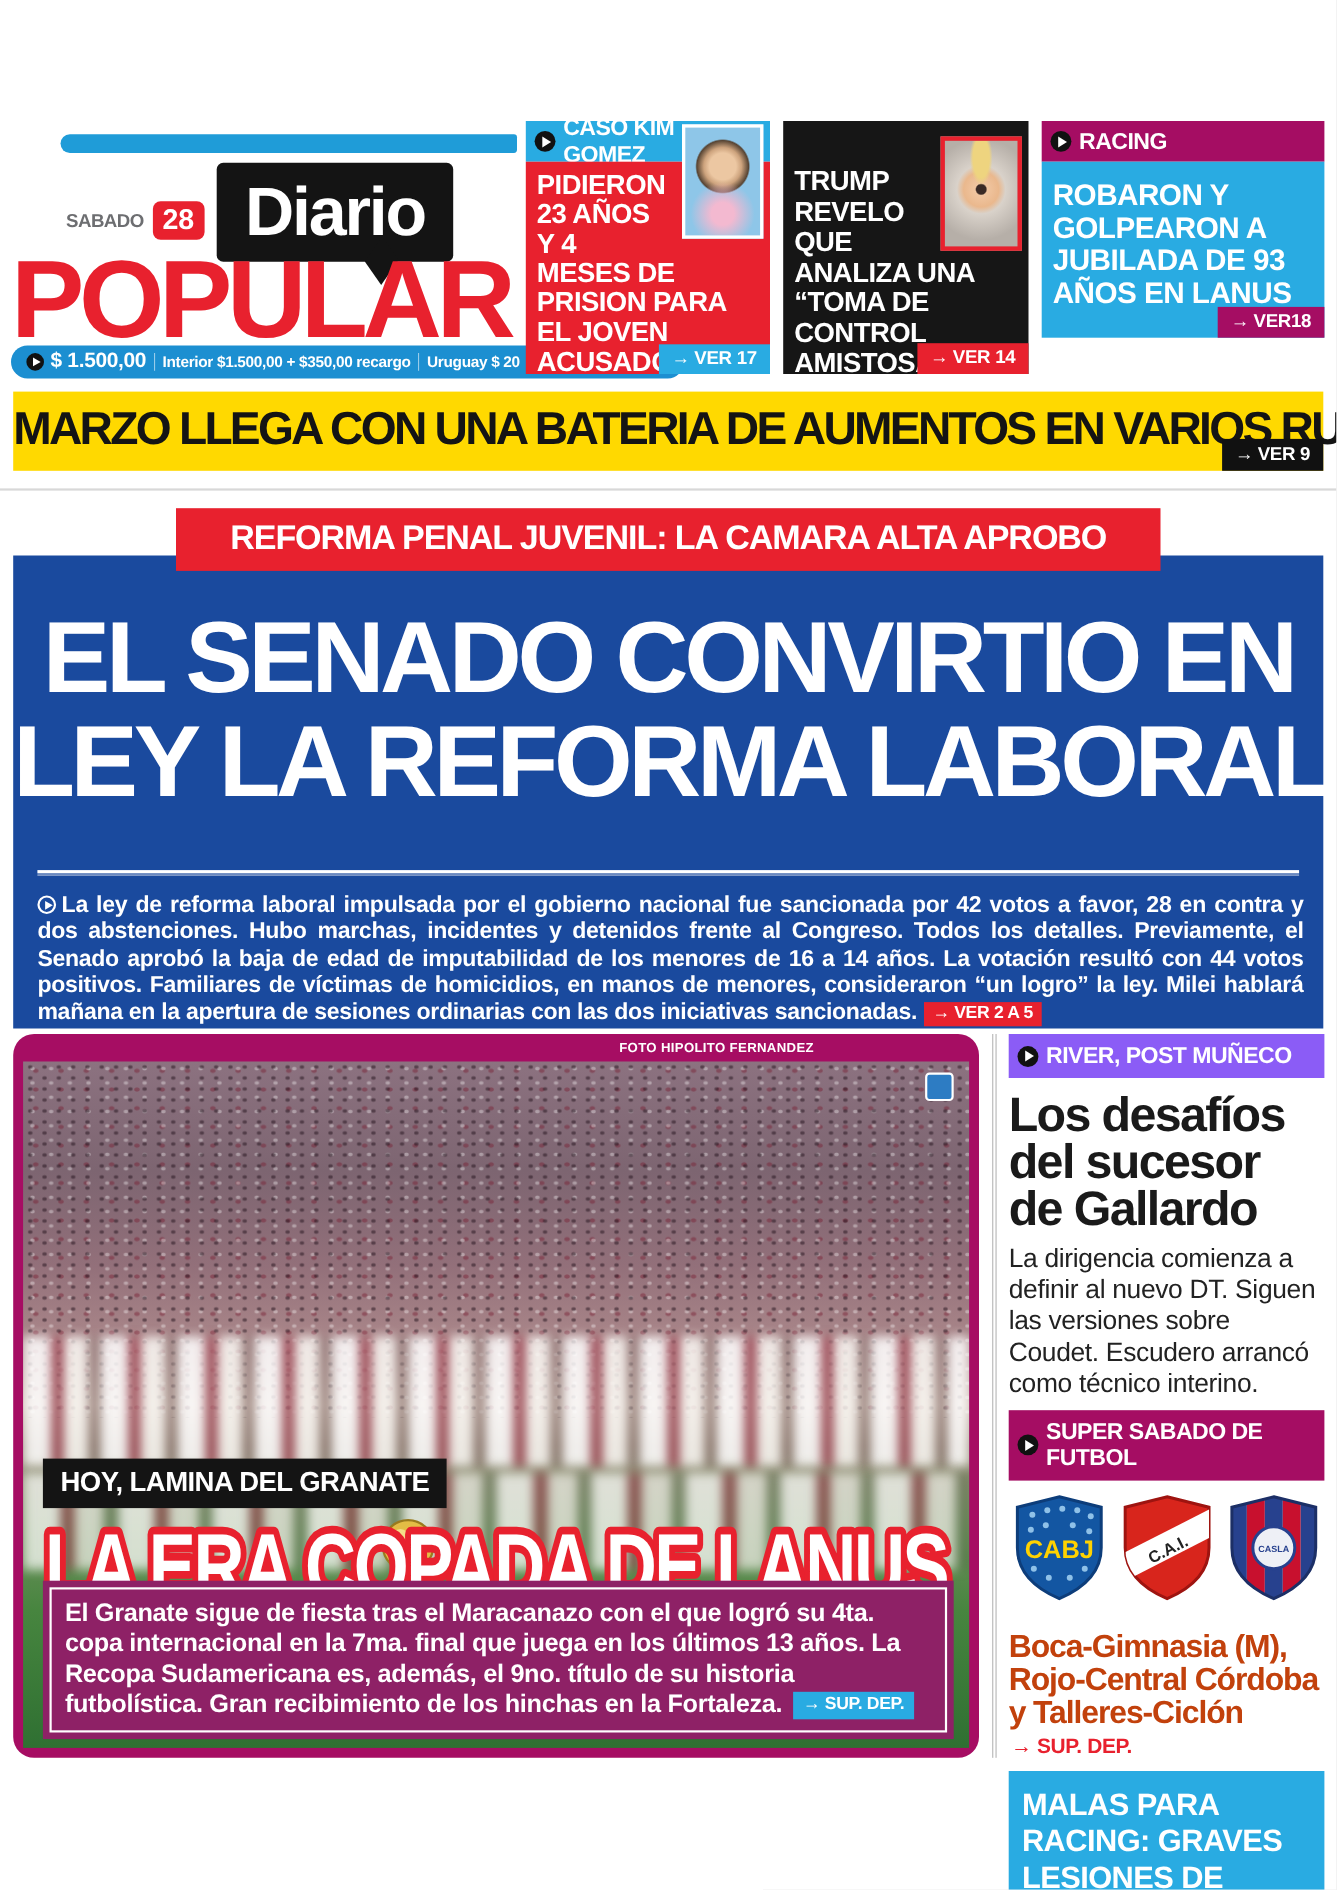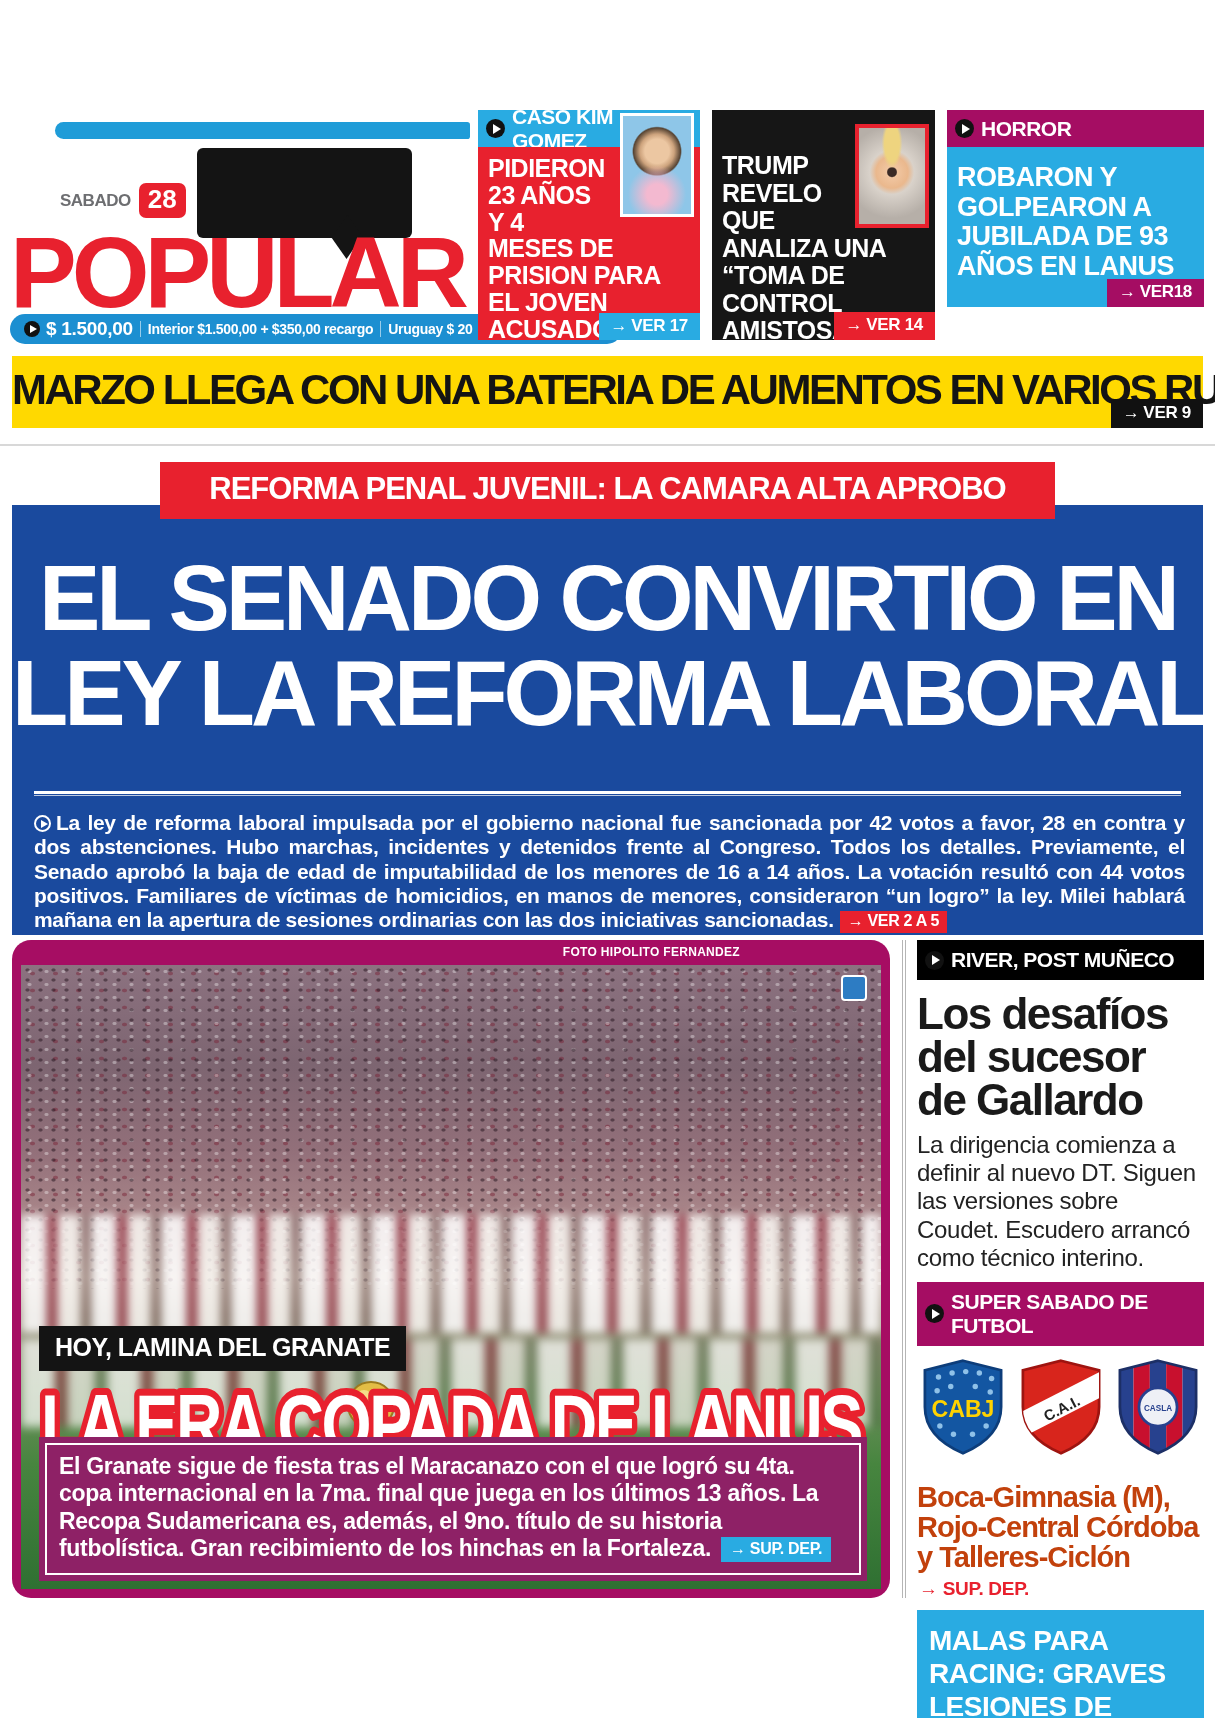--- a/index.html
+++ b/index.html
@@ -81,41 +81,42 @@
   .trophy { position:absolute; left:37%; bottom:15%; }
   .hoy-box { position:absolute; left:18px; bottom:218px; background:#141414; color:#fff; font-weight:bold; font-size:25px; letter-spacing:-0.5px; padding:7px 16px 9px; }
   .era { position:absolute; left:0; bottom:112px; width:100%; }
   .purple-box { position:absolute; left:18px; right:14px; bottom:8px; background:#8e2166; padding:6px; }
   .purple-inner { border:2px solid #fff; padding:8px 12px 10px; color:#fff; font-weight:bold; font-size:23px; line-height:1.2; letter-spacing:-0.3px; }
   .purple-inner .ver-badge { font-size:16px; padding:2px 9px 3px; margin-left:10px; vertical-align:2px; }
 
   
   .rcol { position:absolute; left:902px; top:940px; width:302px; height:658px; border-left:4px double #b5b5b5; padding-left:11px; display:flex; flex-direction:column; }
   .rc-kicker { display:flex; align-items:center; gap:7px; color:#fff; font-weight:bold; font-size:21px; letter-spacing:-0.5px; padding:8px 8px; }
-  .rc-kicker.red { background:#000000; } .rc-kicker.magenta { background:#a50d63; margin-top:10px; }
+  .rc-kicker.red { background:#8b5cf6; } .rc-kicker.magenta { background:#a50d63; margin-top:10px; }
   .rc-title { color:#1a1a1a; font-weight:bold; font-size:44px; line-height:0.98; letter-spacing:-1.5px; margin:12px 0 10px; }
   .rc-body { color:#222; font-size:24px; line-height:1.17; letter-spacing:-0.3px; }
   .crests { display:flex; justify-content:space-between; align-items:center; margin:12px 2px 6px; }
   .crest { width:88px; height:98px; }
   .rc-matches { color:#c2410c; font-weight:bold; font-size:29px; line-height:1.04; letter-spacing:-1px; margin-top:20px; }
   .supdep { margin:6px 2px 10px; }
   .supdep .sd { color:#e8212e; font-weight:bold; font-size:19px; letter-spacing:-0.3px; }
   .rc-blue-box { background:#29abe2; color:#fff; font-weight:bold; font-size:28px; line-height:1.18; letter-spacing:-0.5px; padding:14px 12px; }
 </style>
 </head>
 <body>
 
 <div class="page">
 
   <div class="topbar"></div>
   <div class="date-row">
     <span class="date-day">SABADO</span>
     <span class="date-num">28</span>
   </div>
   <div class="diario-box">
+    <span>Diario</span>
     <span class="diario-tail"></span>
   </div>
   <div class="popular">POPULAR</div>
   <div class="pricebar">
     <span class="play small"></span>
     <span class="seg first">$ 1.500,00</span>
     <span class="seg">Interior $1.500,00 + $350,00 recargo</span>
     <span class="seg">Uruguay $ 20</span>
     <span class="seg">Febrero 2026</span>
     <span class="seg dim">Año: LI</span>
@@ -144,21 +145,21 @@
       <div class="t-footer"><span class="ver-badge v-red">
             <span>→</span>
             <span>VER 14</span>
           </span></div>
     </div>
   </div>
 
   <div class="teaser t3">
     <div class="t-kicker magenta">
       <span class="play"></span>
-      <span>HORROR</span>
+      <span>RACING</span>
     </div>
     <div class="t-body">
       <span>ROBARON Y GOLPEARON A JUBILADA DE 93 AÑOS EN LANUS</span>
       <div class="t-footer"><span class="ver-badge v-mag">
             <span>→</span>
             <span>VER18</span>
           </span></div>
     </div>
   </div>
 

